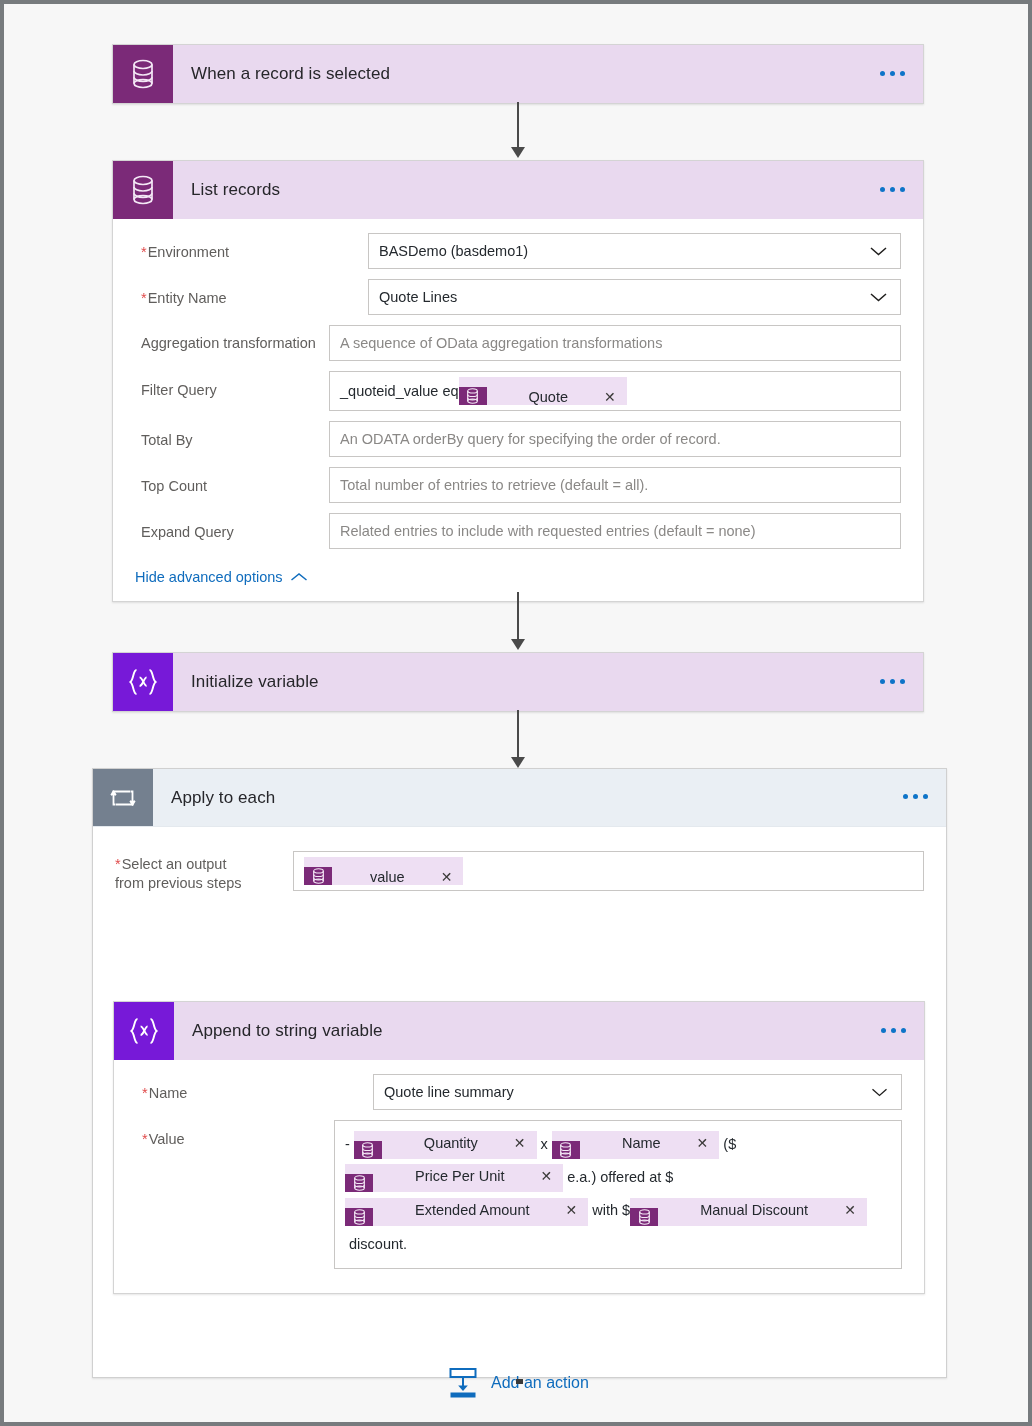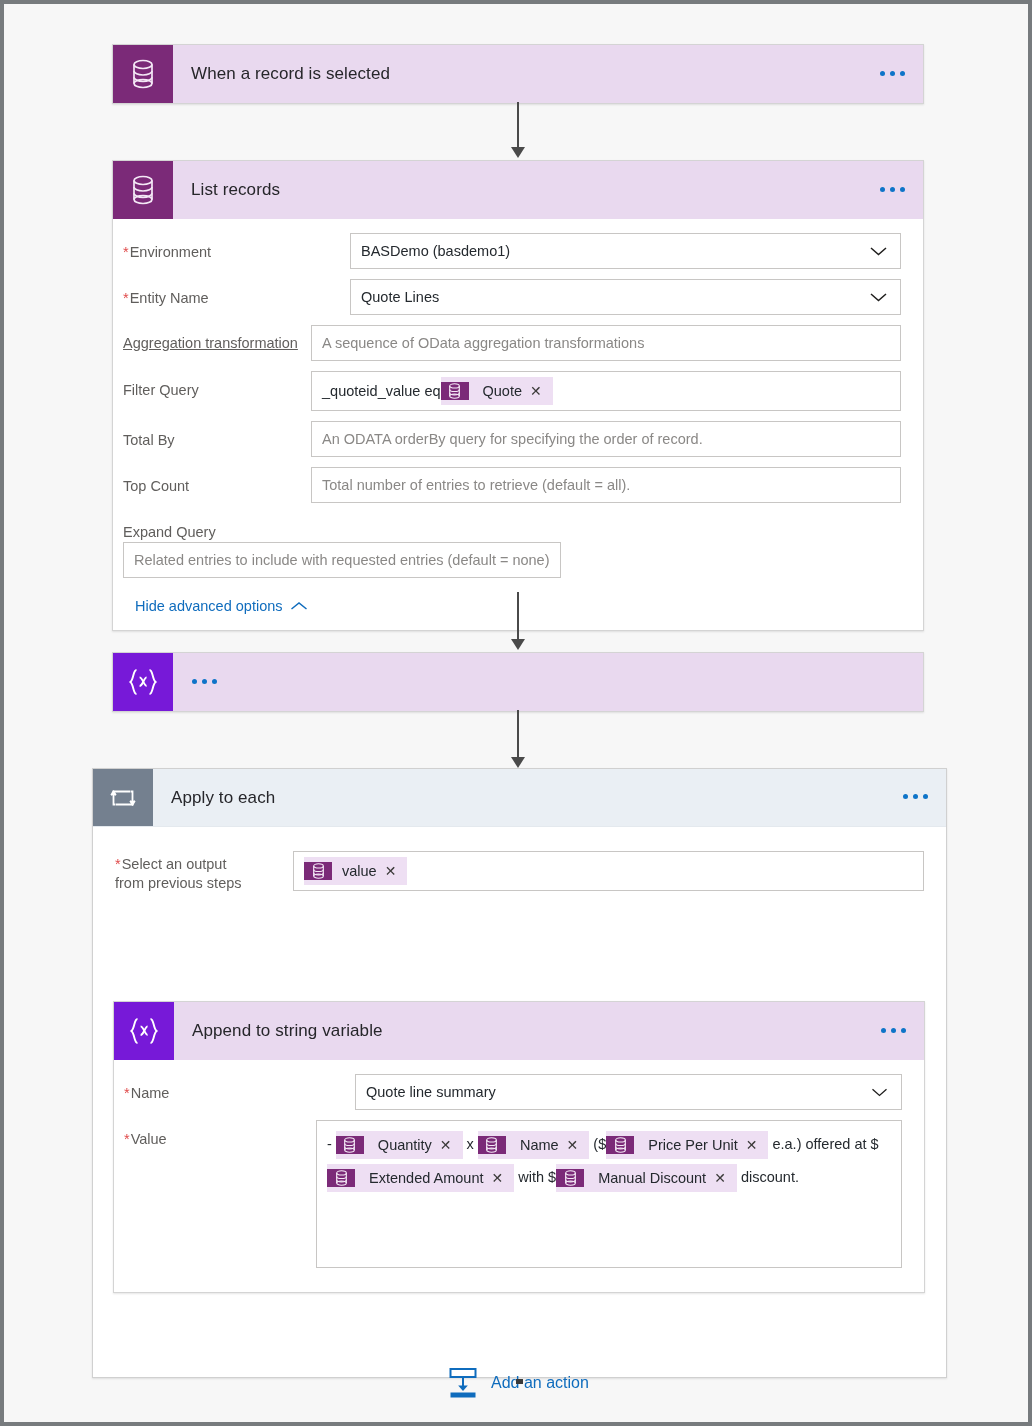--- a/index.html
+++ b/index.html
@@ -69,21 +69,21 @@
     padding-bottom: 2px;
   }
   .ellipsis i {
     width: 5px; height: 5px;
     border-radius: 50%;
     background: #0e74c8;
     display: block;
   }
 
   
-  .card-body { padding: 14px 22px 10px 10px; }
+  .card-body { padding: 14px 22px 10px 28px; }
   .row {
     display: flex;
     align-items: flex-start;
     margin-bottom: 10px;
   }
   .row-label {
     width: 188px;
     min-width: 188px;
     font-size: 14.5px;
     color: #605e5c;
@@ -105,25 +105,26 @@
   .field .ph { color: #8a8886; }
   .field.select { justify-content: space-between; padding-right: 12px; margin-left: 39px; }
   .chev {
     width: 19px; height: 12px;
     flex: 0 0 auto;
   }
 
   
   .token {
     display: inline-flex;
-    align-items: center;
+    align-items: flex-end;
     height: 28px;
     background: #eedff3;
     vertical-align: middle;
     margin: 2px 0;
+    gap: 28px;
   }
   .token .tk-ico {
     width: 28px; min-width: 28px;
     background: #7b2a78;
     display: flex; align-items: center; justify-content: center;
   }
   .token .tk-label {
     display: flex; align-items: center;
     padding: 0 8px 0 14px;
     font-size: 14.5px;
@@ -281,21 +282,21 @@
         <div class="row-label"><span class="req">*</span><span>Entity Name</span></div>
         <div class="field select">
           <span>Quote Lines</span>
           <svg class="chev" viewBox="0 0 19 12" fill="none" stroke="#201f1e" stroke-width="1.5">
                 <path d="M2 3 L9.5 9.6 L17 3"></path>
               </svg>
         </div>
       </div>
 
       <div class="row">
-        <div class="row-label" style="padding-top:9px;text-decoration:underline;">Aggregation transformation</div>
+        <div class="row-label" style="padding-top:9px;">Aggregation transformation</div>
         <div class="field">
           <span class="ph">A sequence of OData aggregation transformations</span>
         </div>
       </div>
 
       <div class="row">
         <div class="row-label">Filter Query</div>
         <div class="field" style="padding:3px 10px;">
           <span>_quoteid_value eq </span>
           <span class="token">
@@ -322,21 +323,21 @@
         </div>
       </div>
 
       <div class="row">
         <div class="row-label">Top Count</div>
         <div class="field">
           <span class="ph">Total number of entries to retrieve (default = all).</span>
         </div>
       </div>
 
-      <div class="row" style="margin-bottom:6px;flex-direction:column;">
+      <div class="row" style="margin-bottom:6px;">
         <div class="row-label">Expand Query</div>
         <div class="field">
           <span class="ph">Related entries to include with requested entries (default = none)</span>
         </div>
       </div>
     </div>
 
     <div class="adv-link">
       <span>Hide advanced options</span>
       <svg width="18" height="11" viewBox="0 0 18 11" fill="none" stroke="#0f6cbd" stroke-width="1.5">
@@ -353,20 +354,21 @@
   <div class="card" style="left:108px; top:648px; width:812px;">
     <div class="card-head">
       <div class="head-icon violet">
         <svg width="34" height="30" viewBox="0 0 34 30" fill="none" stroke="#ffffff" stroke-width="1.9">
           <path d="M10.5 3 C7 3 7.8 12.4 4.4 15 C7.8 17.6 7 27 10.5 27"></path>
           <path d="M23.5 3 C27 3 26.2 12.4 29.6 15 C26.2 17.6 27 27 23.5 27"></path>
           <path d="M13.6 10.4 C15 10.4 15.8 12 17 14.2 C18.4 16.9 19.2 19 20.6 19" stroke-width="1.9"></path>
           <path d="M20.6 10.4 C19.2 10.4 18.4 12.6 17 15.2 C15.8 17.5 15 19 13.6 19" stroke-width="1.9"></path>
         </svg>
       </div>
+      <div class="head-title">Initialize variable</div>
       <div class="ellipsis">
         <i></i>
             <i></i>
             <i></i>
       </div>
     </div>
   </div>
 
   <div class="conn" style="left:508px; top:706px; height:58px;">
     <div class="stem"></div>

